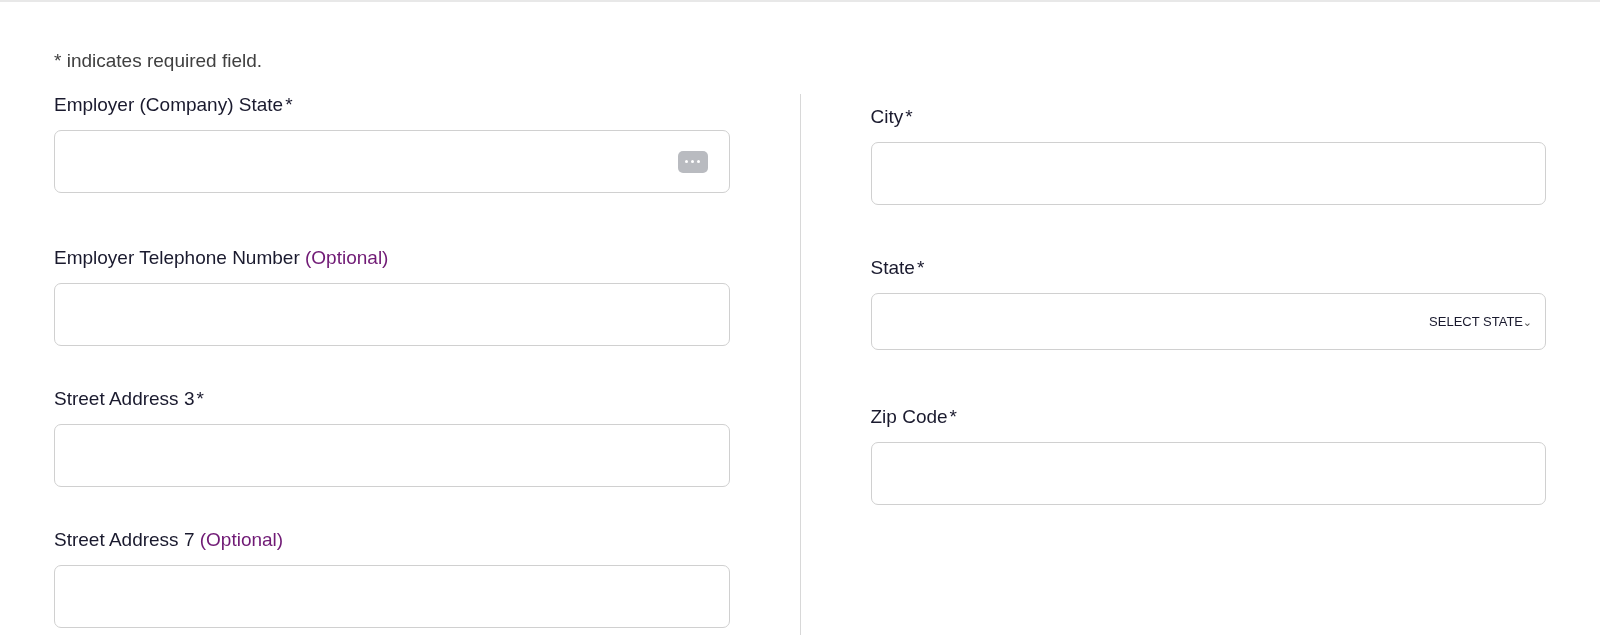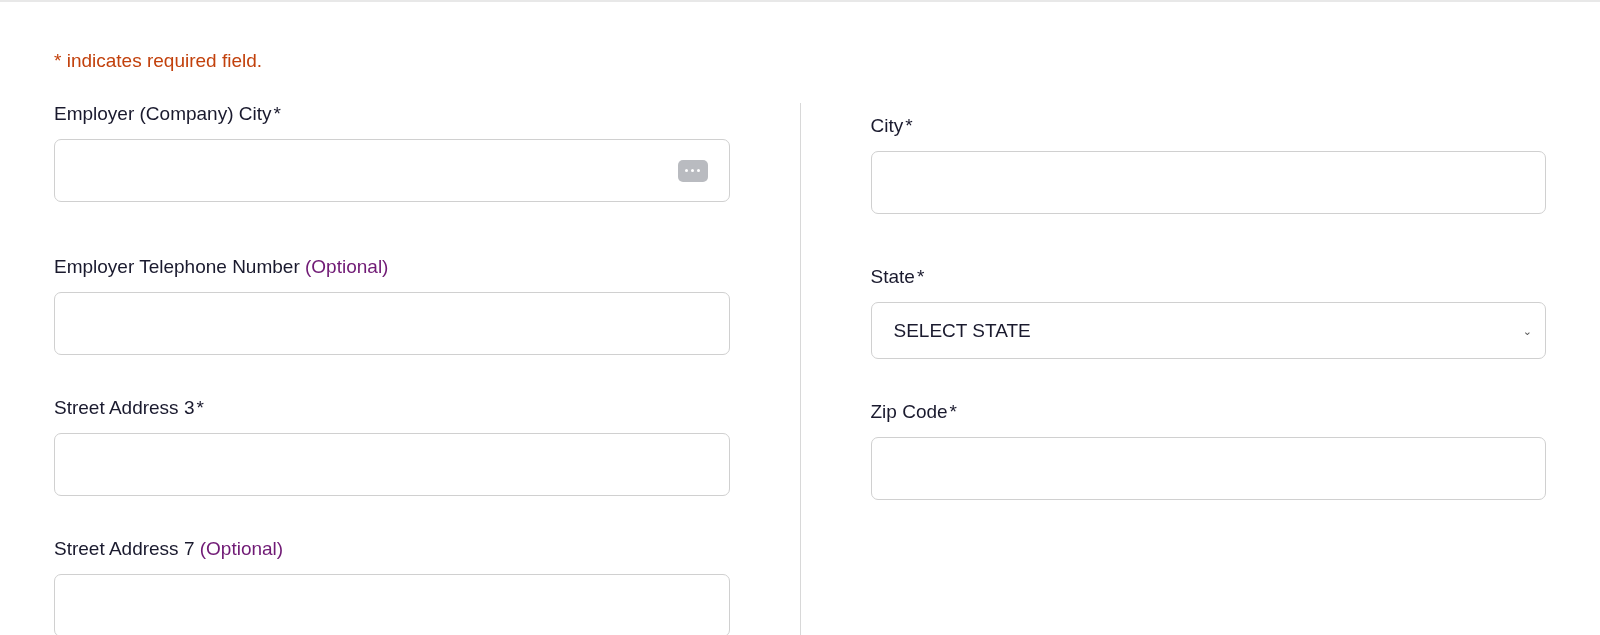--- a/index.html
+++ b/index.html
@@ -9,22 +9,22 @@
       width: 1600px;
       height: 635px;
       border-top: 2px solid #e8e8e8;
       padding-top: 48px;
       padding-left: 54px;
       padding-right: 54px;
       color: #1a1a2e;
     }
     .required-note {
       font-size: 19px;
-      color: #c2410c;
-      margin-bottom: 31px;
+      color: #404040;
+      margin-bottom: 22px;
     }
     .form-container {
       display: flex;
       gap: 70px;
     }
     .col {
       flex: 1;
       display: flex;
       flex-direction: column;
     }
@@ -79,27 +79,28 @@
       height: 3px;
       background: #fff;
       border-radius: 50%;
     }
     .select {
       width: 100%;
       height: 57px;
       border: 1.5px solid #d0d0d0;
       border-radius: 7px;
       padding: 0 22px;
-      font-size: 19px;
+      font-size: 13px;
       background: #fff;
       color: #1a1a2e;
       appearance: none;
       -webkit-appearance: none;
       outline: none;
       cursor: pointer;
+      text-align: right;
     }
     .select-wrap {
       position: relative;
     }
     .select-arrow {
       position: absolute;
       right: 14px;
       top: 50%;
       transform: translateY(-50%);
       pointer-events: none;
@@ -116,21 +117,21 @@
 </head>
 <body>
 
 <div class="required-note">* indicates required field.</div>
 
 <div class="form-container">
   <div class="col">
 
     <div class="field">
       <div class="label">
-        <span>Employer (Company) City</span><span class="req">*</span>
+        <span>Employer (Company) State</span><span class="req">*</span>
       </div>
       <div class="input-wrap">
         <input type="text" class="input" value="" style="">
         <div class="autofill-icon">
           <span></span>
             <span></span>
             <span></span>
         </div>
       </div>
     </div>
@@ -176,21 +177,21 @@
         <span>State</span><span class="req">*</span>
       </div>
       <div class="select-wrap">
         <select class="select">
           <option>SELECT STATE</option>
         </select>
         <span class="select-arrow">⌄</span>
       </div>
     </div>
 
-    <div class="field" style="margin-top:12px;">
+    <div class="field" style="margin-top:26px;">
       <div class="label">
         <span>Zip Code</span><span class="req">*</span>
       </div>
       <input type="text" class="input" value="" style="">
     </div>
 
   </div>
 </div>
 
 </body></html>

